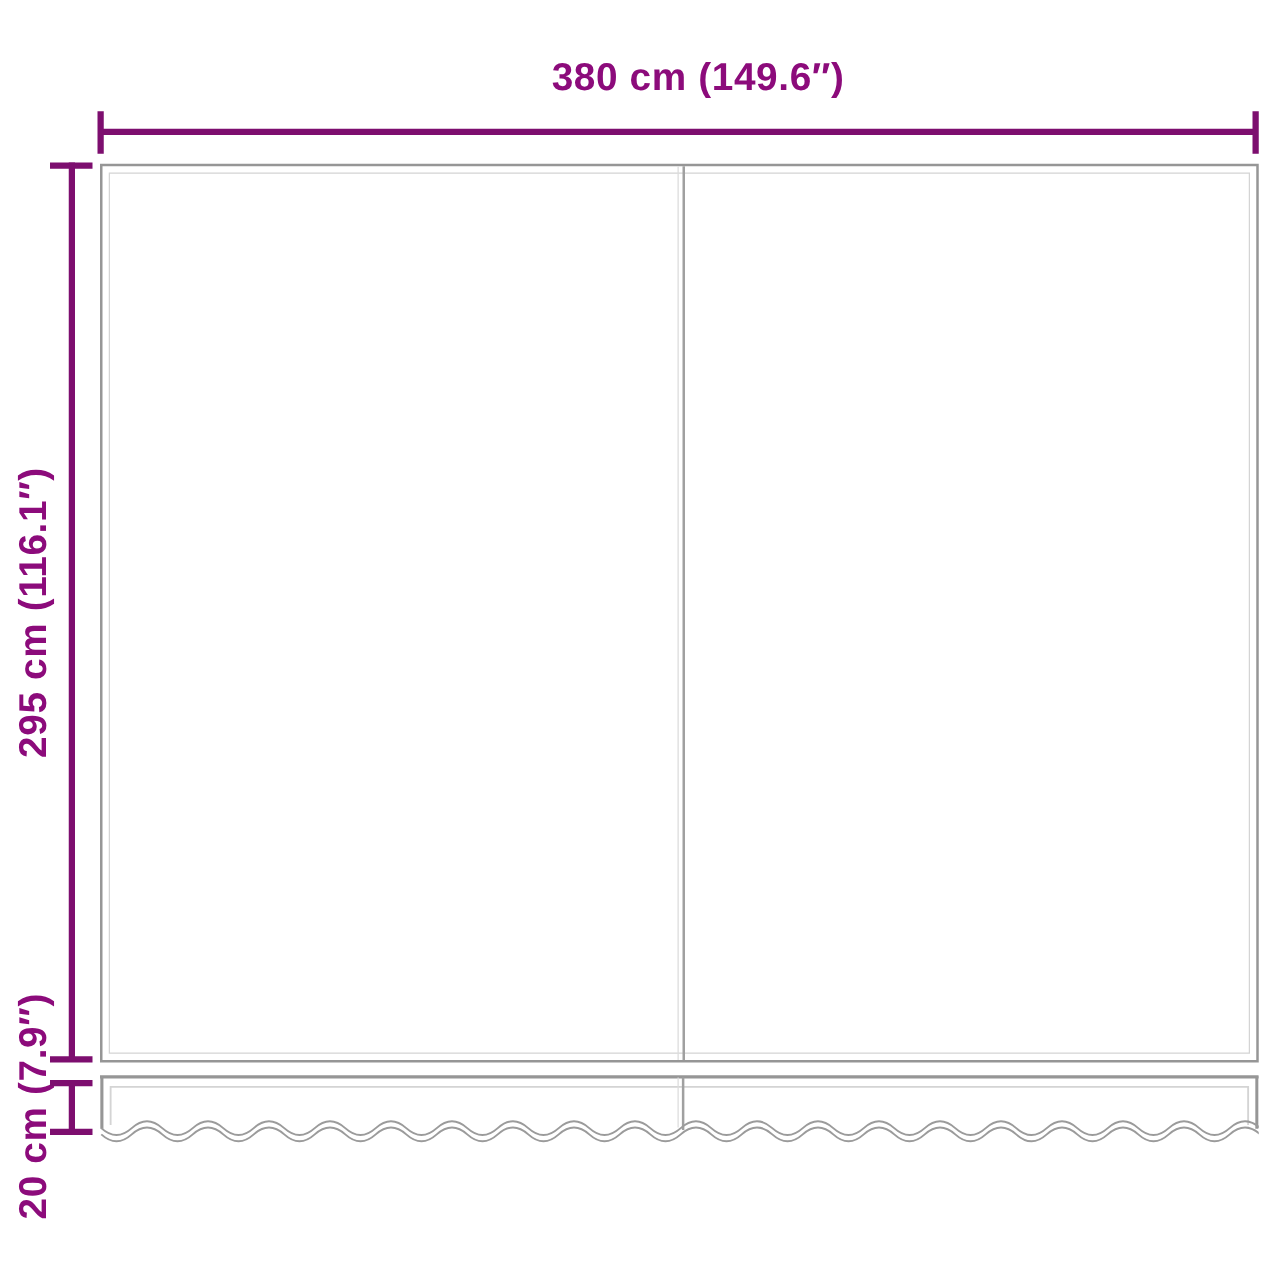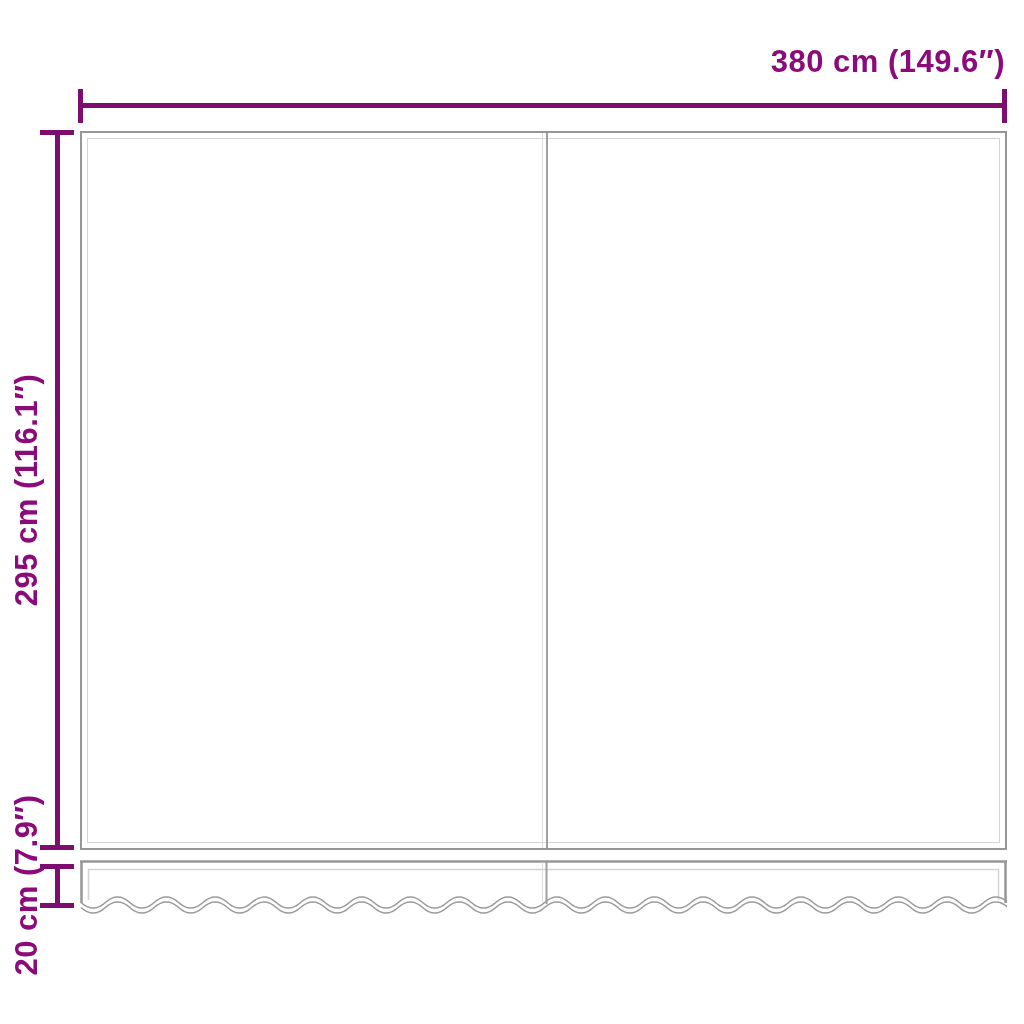--- a/index.html
+++ b/index.html
@@ -6,21 +6,21 @@
   .stage{
     position:relative;width:1024px;height:1024px;background:#ffffff;
     font-family:"Liberation Sans","DejaVu Sans",sans-serif;overflow:hidden;
   }
   
   .dim{position:absolute;background:#7d0e6f;}
   .dim-label{
     position:absolute;color:#8c0b7b;font-weight:bold;font-size:31px;
     letter-spacing:0.5px;white-space:nowrap;
   }
-  .dim-label.horizontal{left:80px;width:925px;text-align:right;top:44px;}
+  .dim-label.horizontal{left:96px;width:925px;text-align:center;top:44px;}
   .dim-label.rotated{transform:translate(-50%,-50%) rotate(-90deg);}
   
   .panel{
     position:absolute;left:80px;top:131px;width:927px;height:719px;
     border:2px solid #969696;box-sizing:border-box;background:#ffffff;
   }
   .panel .hem{position:absolute;left:5px;top:5px;right:5px;bottom:5px;border:1px solid #d4d4d4;}
   .panel .seam-light{position:absolute;top:0;bottom:0;left:460px;width:1px;background:#dcdcdc;}
   .panel .seam-dark{position:absolute;top:0;bottom:0;left:464px;width:2px;background:#a0a0a0;}
   

